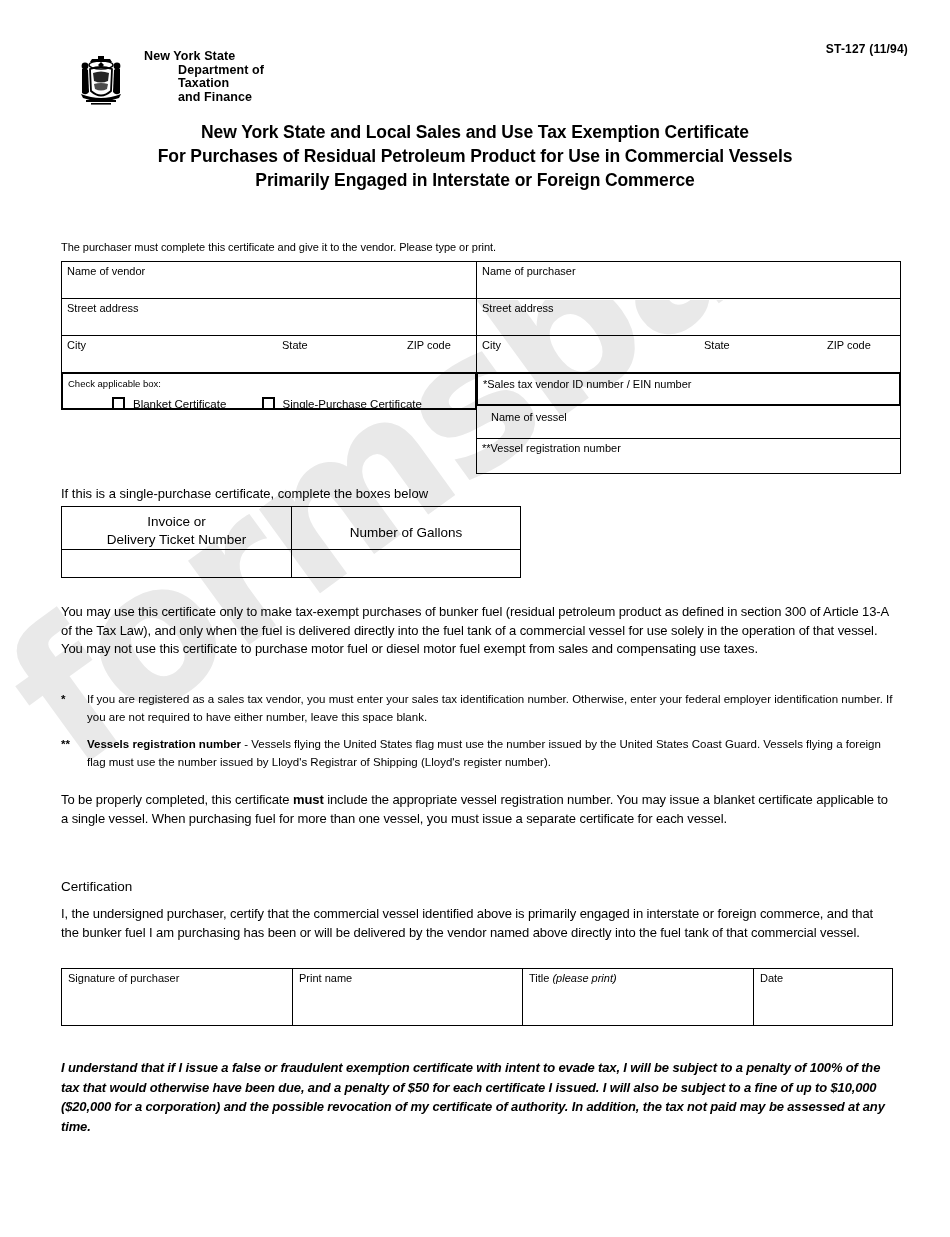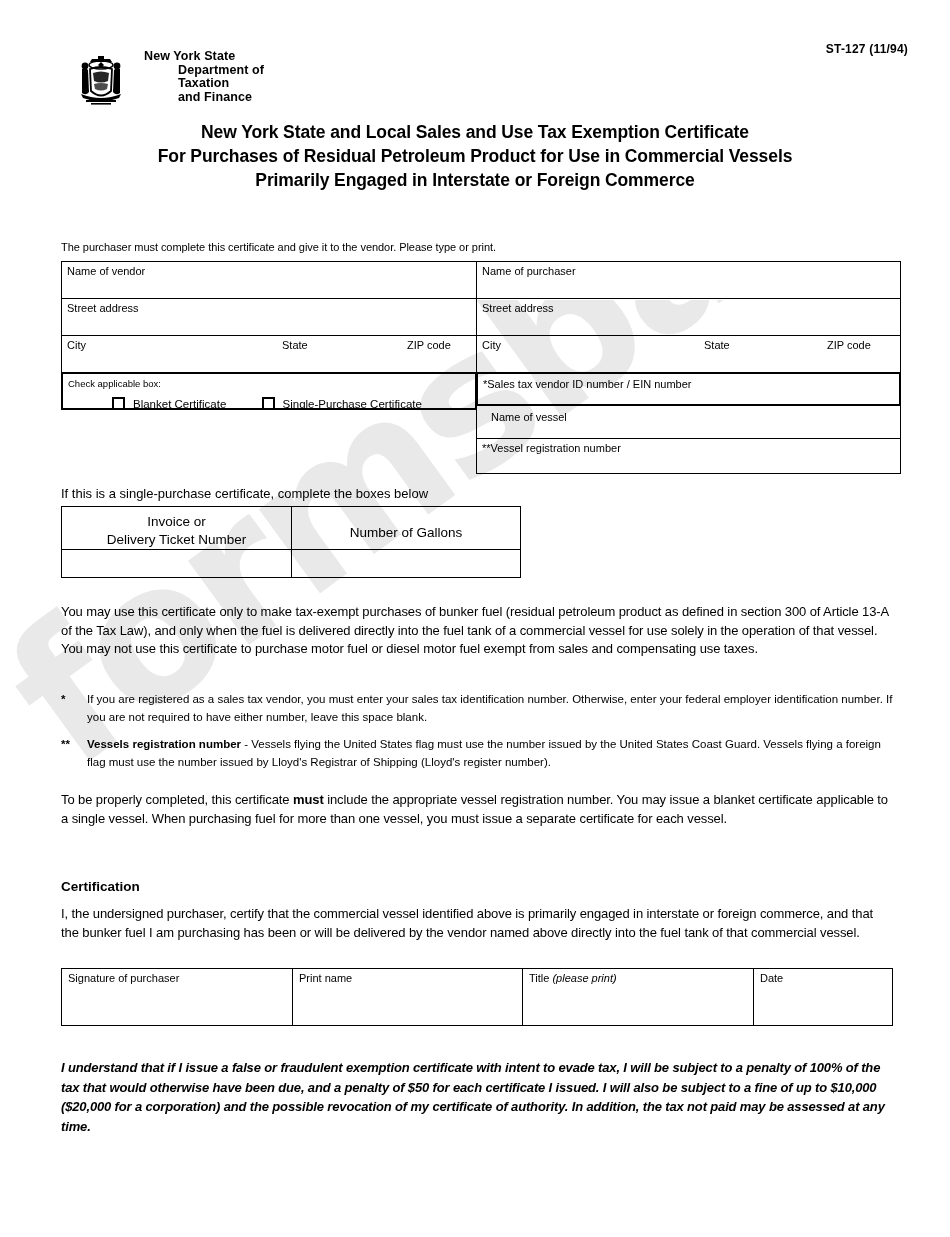--- a/index.html
+++ b/index.html
@@ -190,21 +190,21 @@
     top: 0;
     font-weight: bold;
     width: 24px;
   }
   .note .txt { display: block; margin-left: 26px; }
 
   .sec-head {
     position: absolute;
     left: 61px;
     font-size: 13.5px;
-    font-weight: bold;
+    font-weight: normal;
   }
 
   
   .sig-table {
     position: absolute;
     left: 61px;
     top: 968px;
     width: 832px;
     height: 58px;
   }

